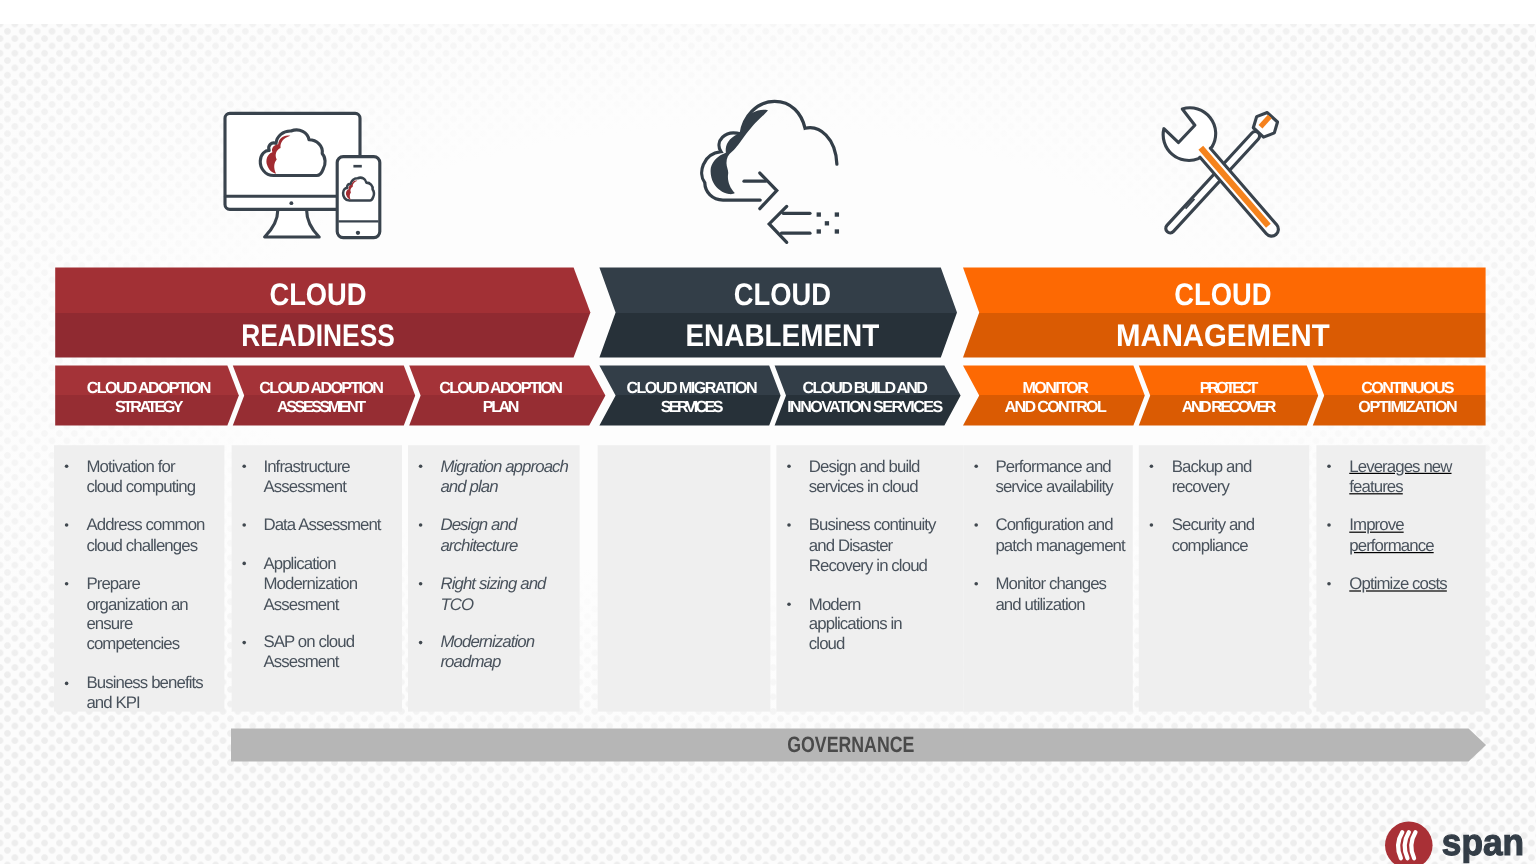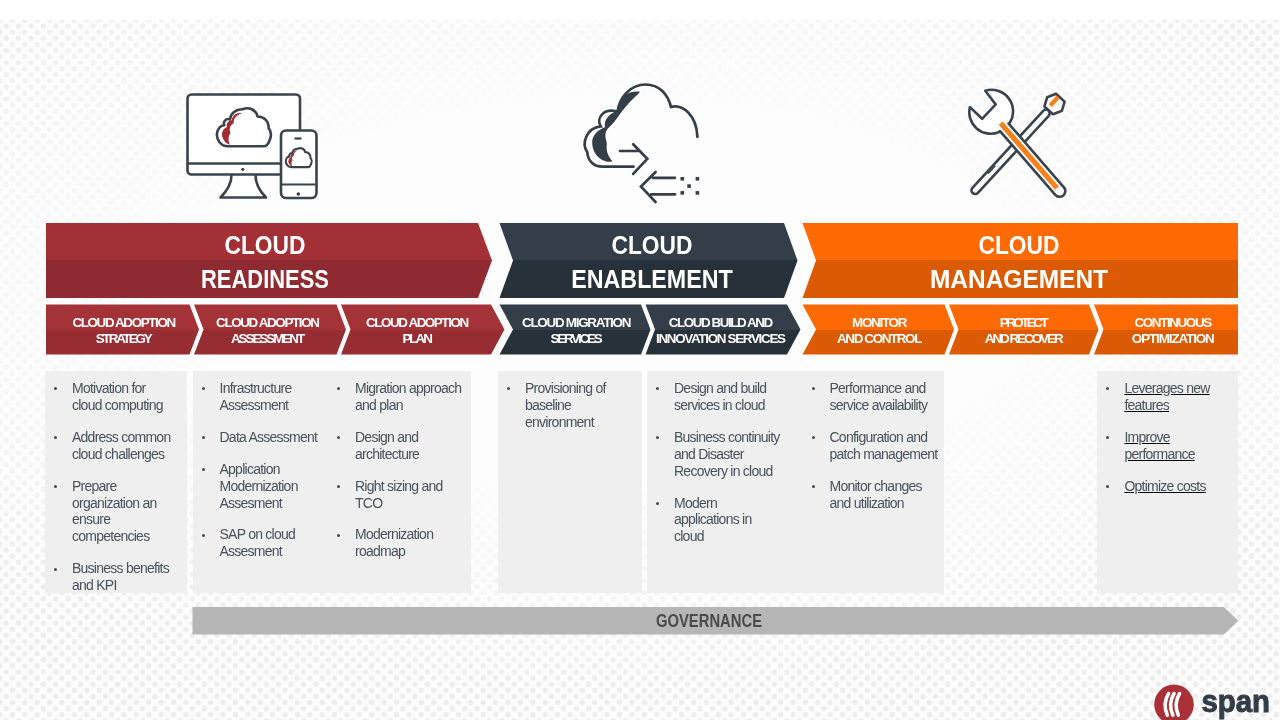--- a/index.html
+++ b/index.html
@@ -159,37 +159,40 @@
 <div class="it">Address common<br>cloud challenges</div>
 <div class="it">Prepare<br>organization an<br>ensure<br>competencies</div>
 <div class="it">Business benefits<br>and KPI</div>
 </div>
 <div class="box" style="left:192.5px;width:142.5px;">
 <div class="it">Infrastructure<br>Assessment</div>
 <div class="it">Data Assessment</div>
 <div class="it">Application<br>Modernization<br>Assesment</div>
 <div class="it">SAP on cloud<br>Assesment</div>
 </div>
-<div class="box" style="left:328px;width:143px;">
+<div class="box" style="left:340px;width:143px;font-style:italic;">
 <div class="it">Migration approach<br>and plan</div>
 <div class="it">Design and<br>architecture</div>
 <div class="it">Right sizing and<br>TCO</div>
 <div class="it">Modernization<br>roadmap</div>
 </div>
 <div class="box" style="left:498px;width:143.5px;">
-<div class="it">Provisioning of<br>baseline<br>environment</div>
 </div>
 <div class="box" style="left:647px;width:156px;">
 <div class="it">Design and build<br>services in cloud</div>
 <div class="it">Business continuity<br>and Disaster<br>Recovery in cloud</div>
 <div class="it">Modern<br>applications in<br>cloud</div>
 </div>
 <div class="box" style="left:802.5px;width:141.5px;">
 <div class="it">Performance and<br>service availability</div>
 <div class="it">Configuration and<br>patch management</div>
 <div class="it">Monitor changes<br>and utilization</div>
 </div>
+<div class="box" style="left:949.4px;width:142px;">
+<div class="it">Backup and<br>recovery</div>
+<div class="it">Security and<br>compliance</div>
+</div>
 <div class="box" style="left:1097.4px;width:140.9px;text-decoration:underline;">
 <div class="it">Leverages new<br>features</div>
 <div class="it">Improve<br>performance</div>
 <div class="it">Optimize costs</div>
 </div>
 </div>
 
 </body></html>

